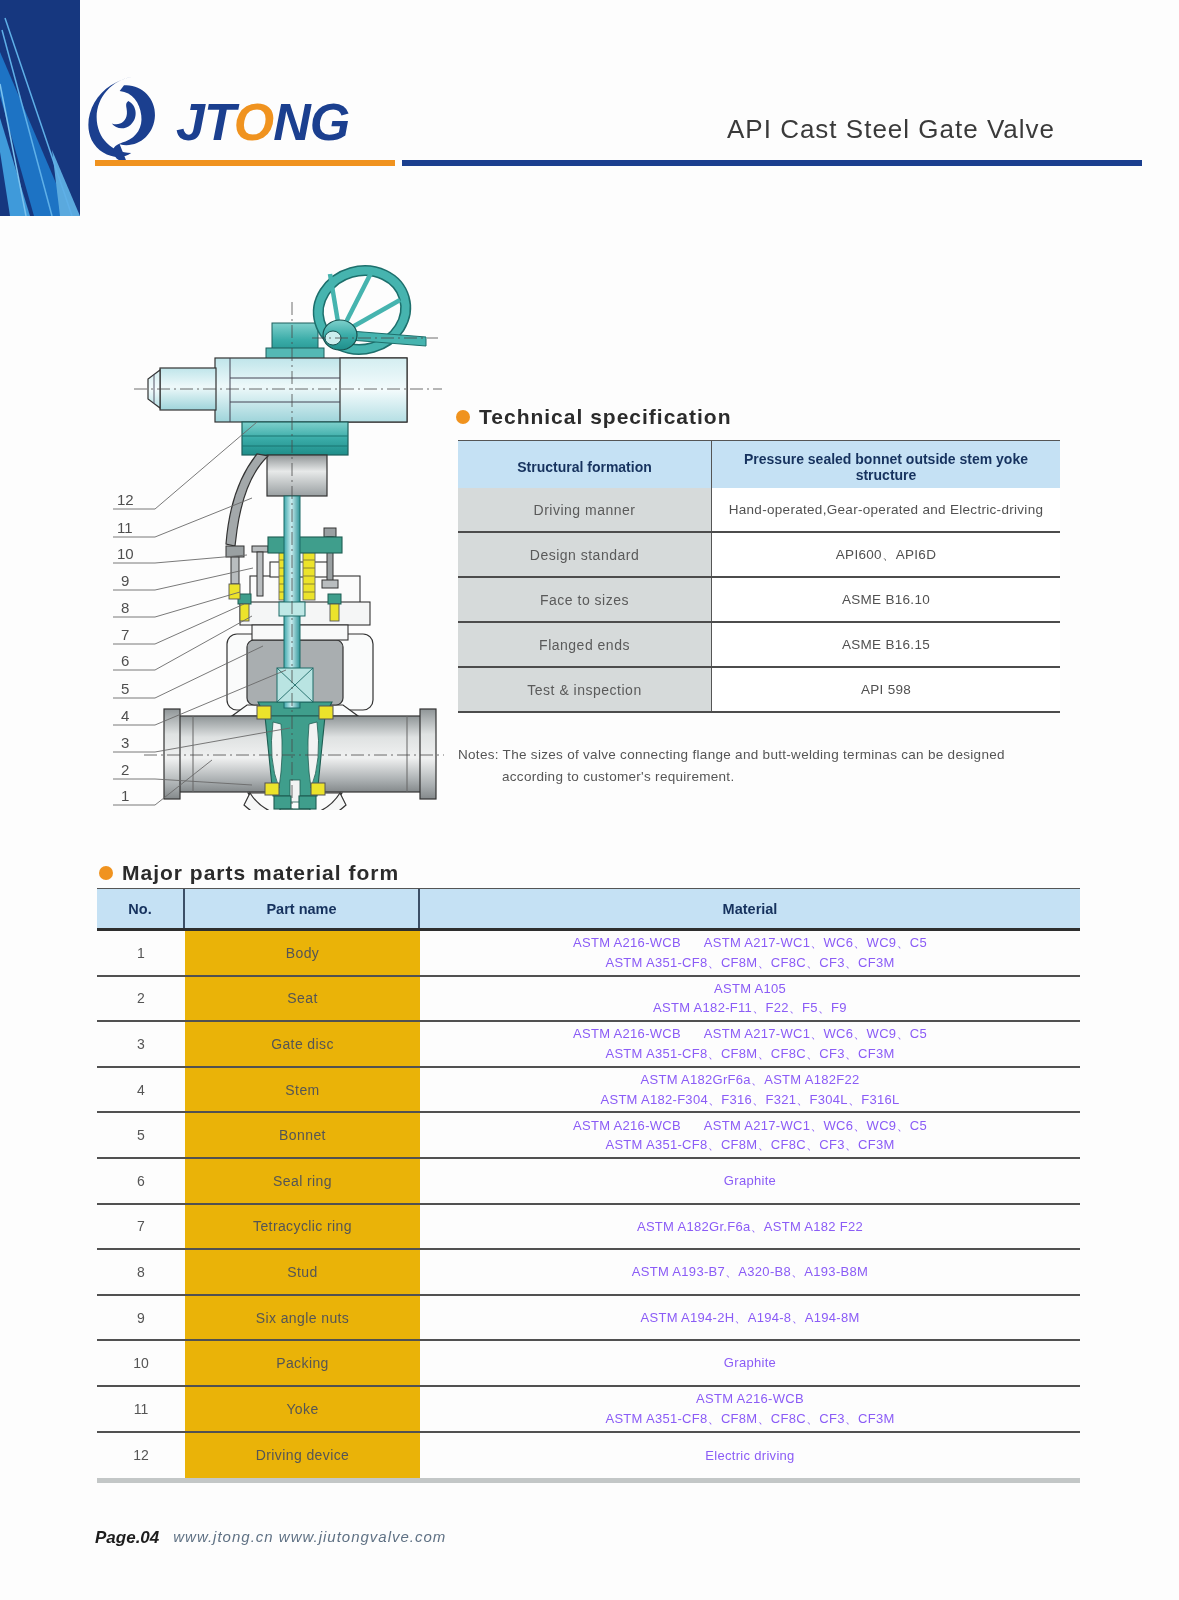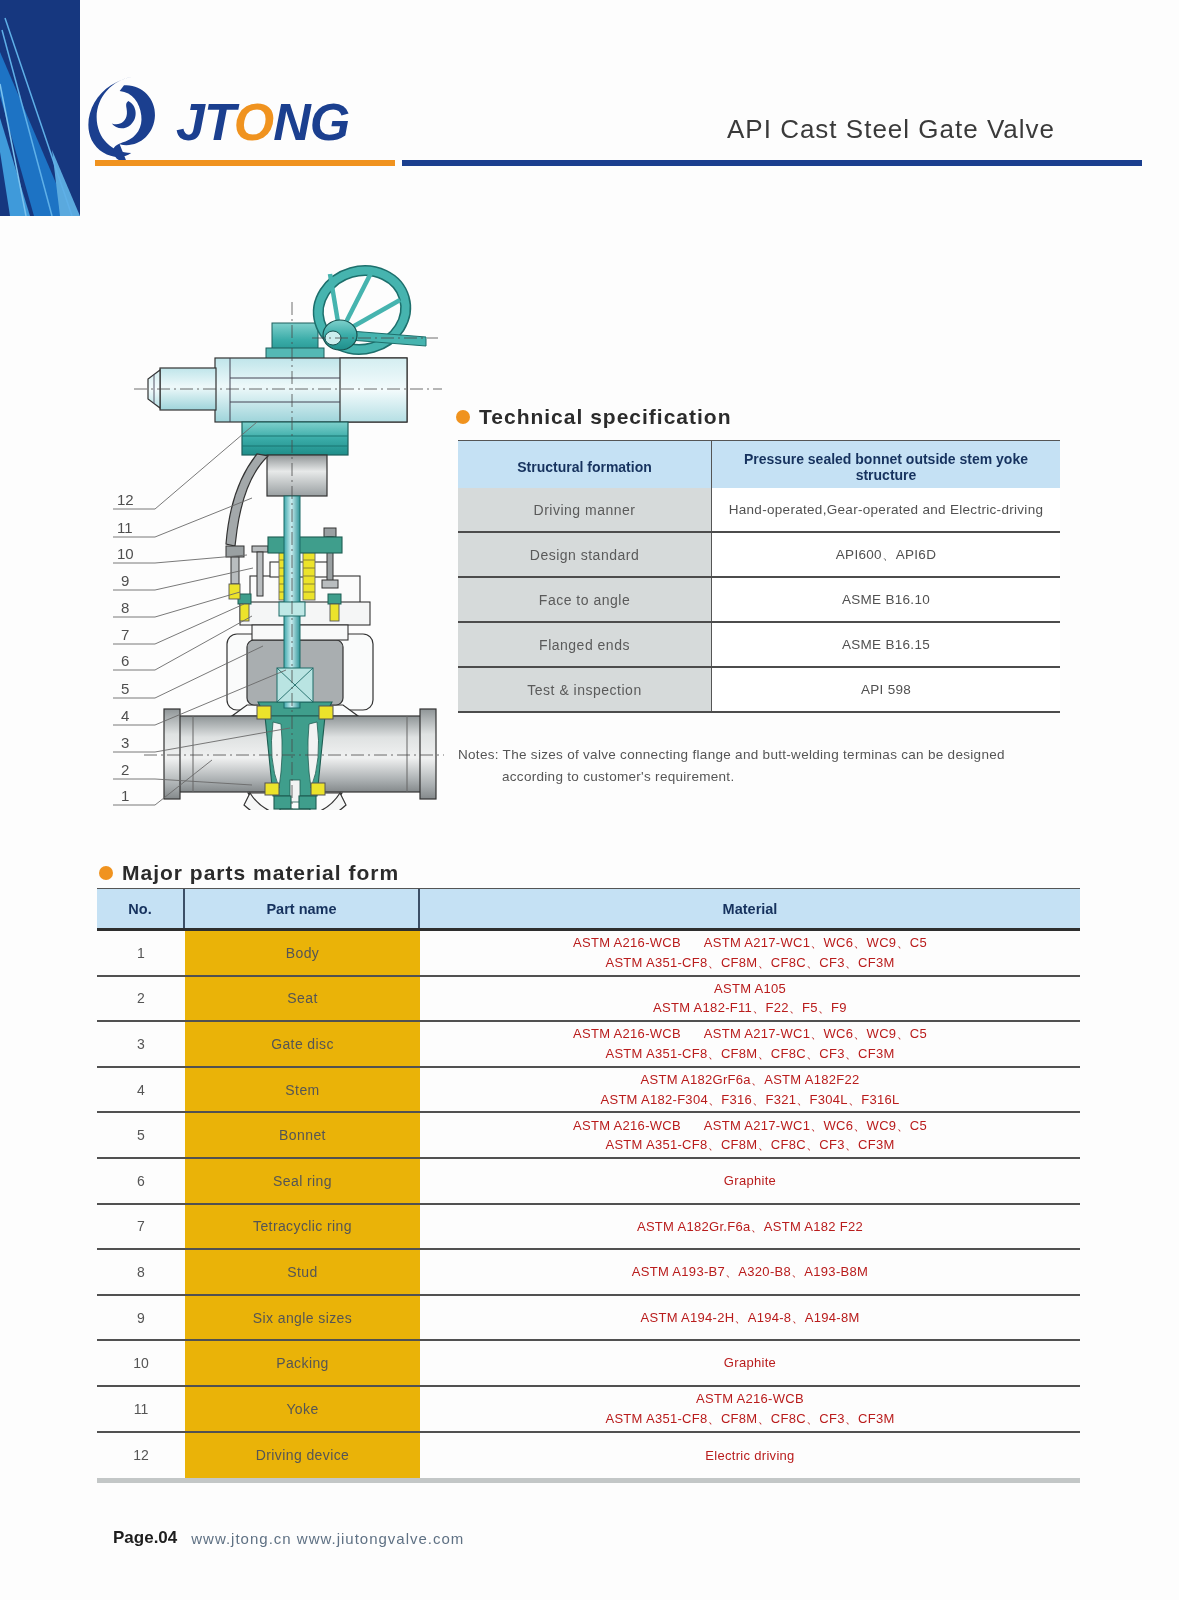--- a/index.html
+++ b/index.html
@@ -46,23 +46,23 @@
   .p-row.head { height:42px; border-bottom:3px solid #2e2e2e; }
   .p-row.head .p-cell { background:#c5e1f4; font-weight:bold; color:#16325e; font-size:14.5px;
                         border-right:2px solid #3c4f66; }
   .p-row.head .p-cell:last-child { border-right:none; }
   .p-row.body { height:45.6px; border-bottom:2px solid #515151; }
   .p-row.body:last-child { border-bottom:none; }
   .p-cell { display:flex; flex-direction:column; align-items:center; justify-content:center;
             text-align:center; padding:1px 0; }
   .p-cell.no   { color:#555; font-size:14px; }
   .p-cell.name { background:#eab308; color:#555; font-size:14px; letter-spacing:.4px; }
-  .p-cell.mat  { color:#b91c1c; font-size:13px; line-height:1.5; letter-spacing:.3px; white-space:pre-wrap; }
-  
-  .footer { position:absolute; left:113px; top:1528px; display:flex; align-items:center; }
+  .p-cell.mat  { color:#8b5cf6; font-size:13px; line-height:1.5; letter-spacing:.3px; white-space:pre-wrap; }
+  
+  .footer { position:absolute; left:95px; top:1528px; display:flex; align-items:flex-start;font-style:italic; }
   .footer .pg { font-size:17px; font-weight:bold; color:#1d1d1d; margin-right:14px; }
   .footer .urls { font-size:15px; color:#5f7184; letter-spacing:1px; }
   
   .diagram { position:absolute; left:100px; top:250px; width:360px; height:560px; }
 </style>
 </head>
 <body>
 
 <div class="page">
 
@@ -314,21 +314,21 @@
     </div>
     <div class="spec-row body">
       <div class="spec-cell">Driving manner</div>
       <div class="spec-cell">Hand-operated,Gear-operated and Electric-driving</div>
     </div>
     <div class="spec-row body">
       <div class="spec-cell">Design standard</div>
       <div class="spec-cell">API600、API6D</div>
     </div>
     <div class="spec-row body">
-      <div class="spec-cell">Face to angle</div>
+      <div class="spec-cell">Face to sizes</div>
       <div class="spec-cell">ASME B16.10</div>
     </div>
     <div class="spec-row body">
       <div class="spec-cell">Flanged ends</div>
       <div class="spec-cell">ASME B16.15</div>
     </div>
     <div class="spec-row body">
       <div class="spec-cell">Test &amp; inspection</div>
       <div class="spec-cell">API 598</div>
     </div>
@@ -386,21 +386,21 @@
       <div class="p-cell name">Tetracyclic ring</div>
       <div class="p-cell mat"><span>ASTM A182Gr.F6a、ASTM A182 F22</span><span></span></div>
     </div>
     <div class="p-row body">
       <div class="p-cell no">8</div>
       <div class="p-cell name">Stud</div>
       <div class="p-cell mat"><span>ASTM A193-B7、A320-B8、A193-B8M</span><span></span></div>
     </div>
     <div class="p-row body">
       <div class="p-cell no">9</div>
-      <div class="p-cell name">Six angle sizes</div>
+      <div class="p-cell name">Six angle nuts</div>
       <div class="p-cell mat"><span>ASTM A194-2H、A194-8、A194-8M</span><span></span></div>
     </div>
     <div class="p-row body">
       <div class="p-cell no">10</div>
       <div class="p-cell name">Packing</div>
       <div class="p-cell mat"><span>Graphite</span><span></span></div>
     </div>
     <div class="p-row body">
       <div class="p-cell no">11</div>
       <div class="p-cell name">Yoke</div>

